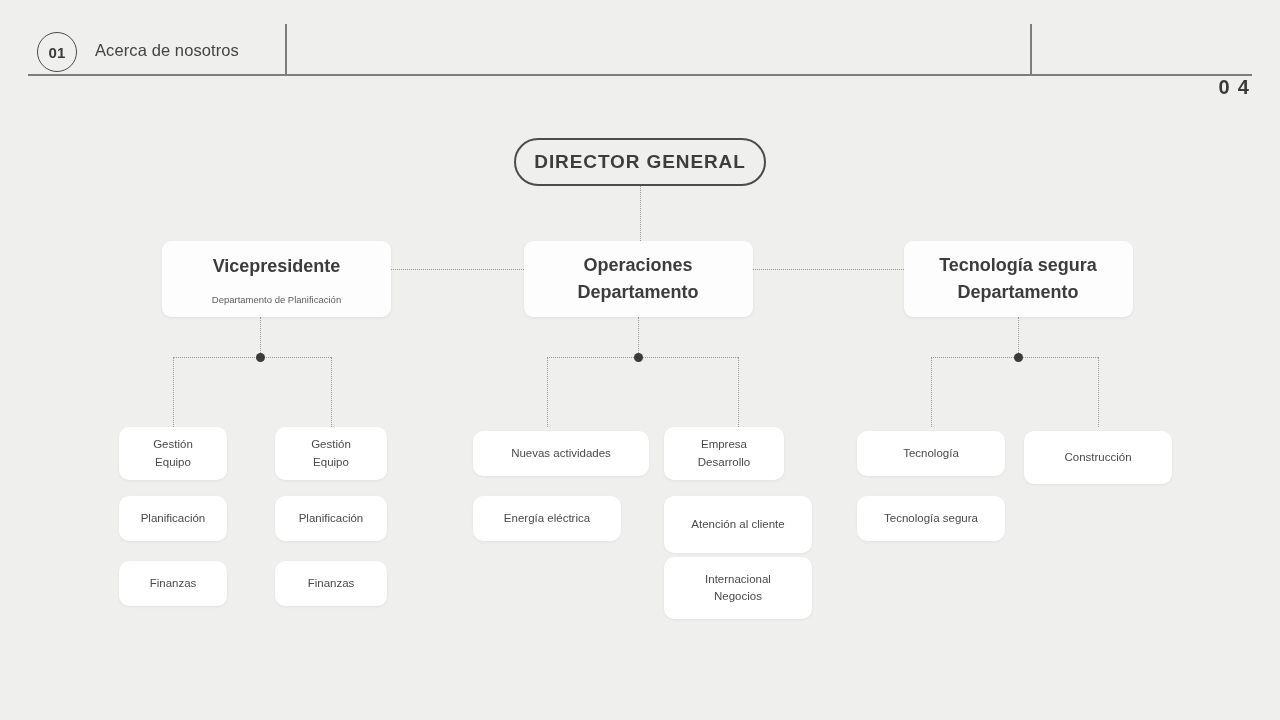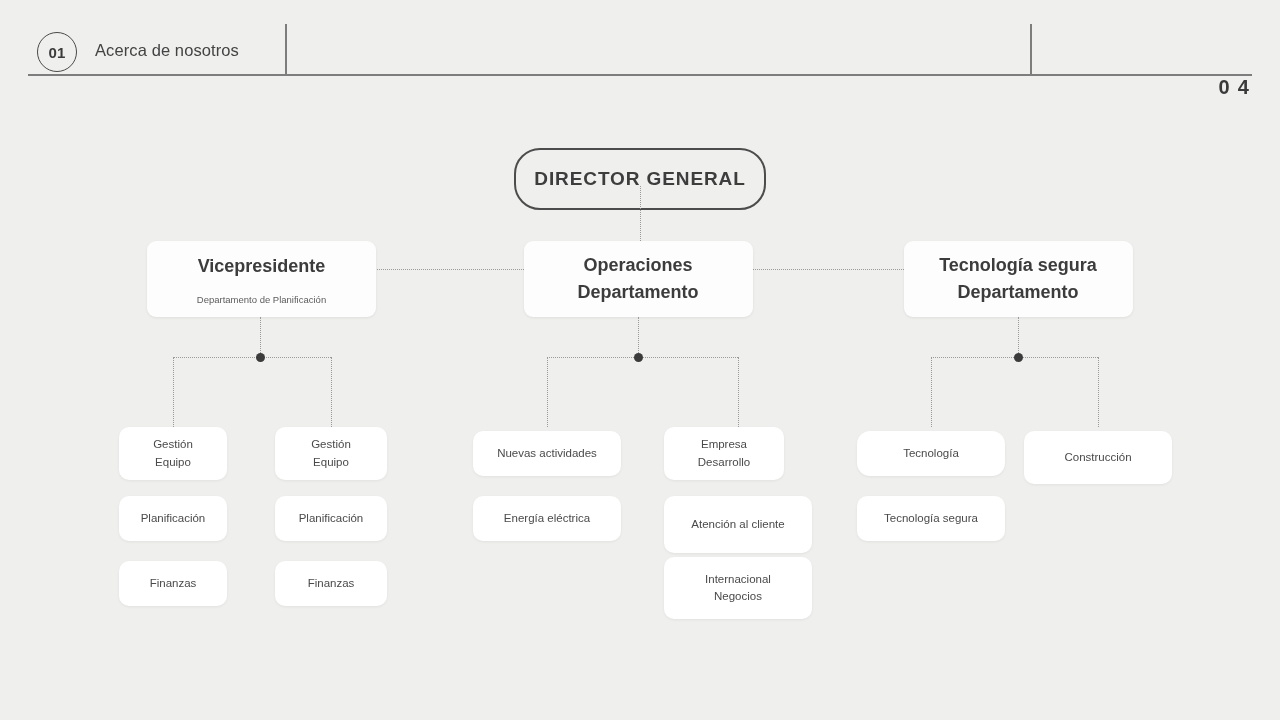--- a/index.html
+++ b/index.html
@@ -85,32 +85,31 @@
     letter-spacing: 1.2px;
     margin-top: 38px;
   }
 
   
   .root-node {
     position: absolute;
     left: 514px;
     top: 138px;
     width: 252px;
-    height: 62px;
+    height: 48px;
     box-sizing: border-box;
     border: 2px solid #4c4c4c;
     border-radius: 26px;
     display: flex;
     align-items: center;
     justify-content: center;
     font-size: 19px;
     font-weight: 700;
     letter-spacing: 0.9px;
     color: #3d3d3d;
-    margin-top: 10px;
   }
 
   .dept-node {
     position: absolute;
     top: 241px;
     width: 229px;
     height: 76px;
     box-sizing: border-box;
     background: #fdfdfd;
     border-radius: 9px;
@@ -179,21 +178,21 @@
   <div class="header-divider divider-right"></div>
 
   <div class="badge-circle">01</div>
   <div class="section-label">Acerca de nosotros</div>
   <div class="page-number">0 4</div>
 
   <div id="chart-layer">
       <div class="root-node" style="left: 514px; top: 138px;">DIRECTOR GENERAL</div>
       <div class="vline" style="left: 640px; top: 186px; height: 83px;"></div>
       <div class="hline" style="left: 260px; top: 269px; width: 758px;"></div>
-      <div class="dept-node" style="left: 147px; top: 241px;">
+      <div class="dept-node" style="left: 162px; top: 241px;">
         <div class="dept-title">Vicepresidente</div>
         <div class="dept-sub">Departamento de Planificación</div>
       </div>
       <div class="vline" style="left: 260px; top: 317px; height: 40px;"></div>
       <div class="hline" style="left: 173px; top: 357px; width: 158px;"></div>
       <div class="junction-dot" style="left: 255.5px; top: 352.5px;"></div>
       <div class="vline" style="left: 173px; top: 357px; height: 70px;"></div>
       <div class="leaf-node" style="left: 119px; top: 427px; width: 108px; height: 53px;">Gestión<br>Equipo</div>
       <div class="leaf-node" style="left: 119px; top: 496px; width: 108px; height: 45px;">Planificación</div>
       <div class="leaf-node" style="left: 119px; top: 561px; width: 108px; height: 45px;">Finanzas</div>
@@ -201,32 +200,32 @@
       <div class="leaf-node" style="left: 275px; top: 427px; width: 112px; height: 53px;">Gestión<br>Equipo</div>
       <div class="leaf-node" style="left: 275px; top: 496px; width: 112px; height: 45px;">Planificación</div>
       <div class="leaf-node" style="left: 275px; top: 561px; width: 112px; height: 45px;">Finanzas</div>
       <div class="dept-node" style="left: 523.5px; top: 241px;">
         <div class="dept-title">Operaciones<br>Departamento</div>
       </div>
       <div class="vline" style="left: 638px; top: 317px; height: 40px;"></div>
       <div class="hline" style="left: 547px; top: 357px; width: 191px;"></div>
       <div class="junction-dot" style="left: 633.5px; top: 352.5px;"></div>
       <div class="vline" style="left: 547px; top: 357px; height: 70px;"></div>
-      <div class="leaf-node" style="left: 473px; top: 431px; width: 148px; height: 45px;">Nuevas actividades</div>
+      <div class="leaf-node" style="left: 473px; top: 431px; width: 176px; height: 45px;">Nuevas actividades</div>
       <div class="leaf-node" style="left: 473px; top: 496px; width: 148px; height: 45px;">Energía eléctrica</div>
       <div class="vline" style="left: 738px; top: 357px; height: 70px;"></div>
       <div class="leaf-node" style="left: 664px; top: 427px; width: 120px; height: 53px;">Empresa<br>Desarrollo</div>
       <div class="leaf-node" style="left: 664px; top: 496px; width: 148px; height: 57px;">Atención al cliente</div>
       <div class="leaf-node" style="left: 664px; top: 557px; width: 148px; height: 62px;">Internacional<br>Negocios</div>
       <div class="dept-node" style="left: 903.5px; top: 241px;">
         <div class="dept-title">Tecnología segura<br>Departamento</div>
       </div>
       <div class="vline" style="left: 1018px; top: 317px; height: 40px;"></div>
       <div class="hline" style="left: 931px; top: 357px; width: 167px;"></div>
       <div class="junction-dot" style="left: 1013.5px; top: 352.5px;"></div>
       <div class="vline" style="left: 931px; top: 357px; height: 70px;"></div>
-      <div class="leaf-node" style="left: 857px; top: 431px; width: 148px; height: 45px; border-radius: 13px;">Tecnología</div>
+      <div class="leaf-node" style="left: 857px; top: 431px; width: 148px; height: 45px;">Tecnología</div>
       <div class="leaf-node" style="left: 857px; top: 496px; width: 148px; height: 45px;">Tecnología segura</div>
       <div class="vline" style="left: 1098px; top: 357px; height: 70px;"></div>
       <div class="leaf-node" style="left: 1024px; top: 431px; width: 148px; height: 53px;">Construcción</div>
     </div>
 
 </div>
 
 </body></html>

